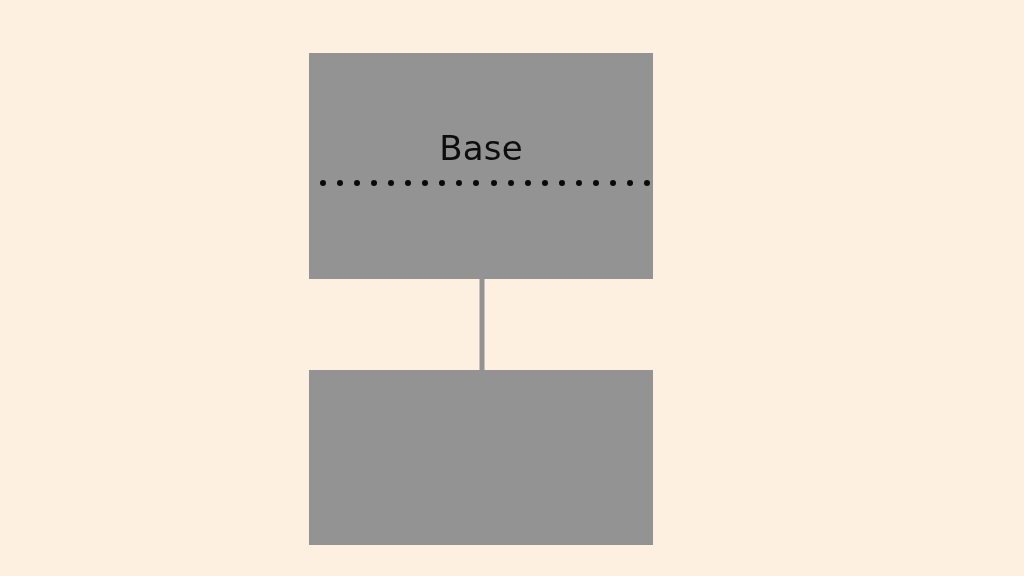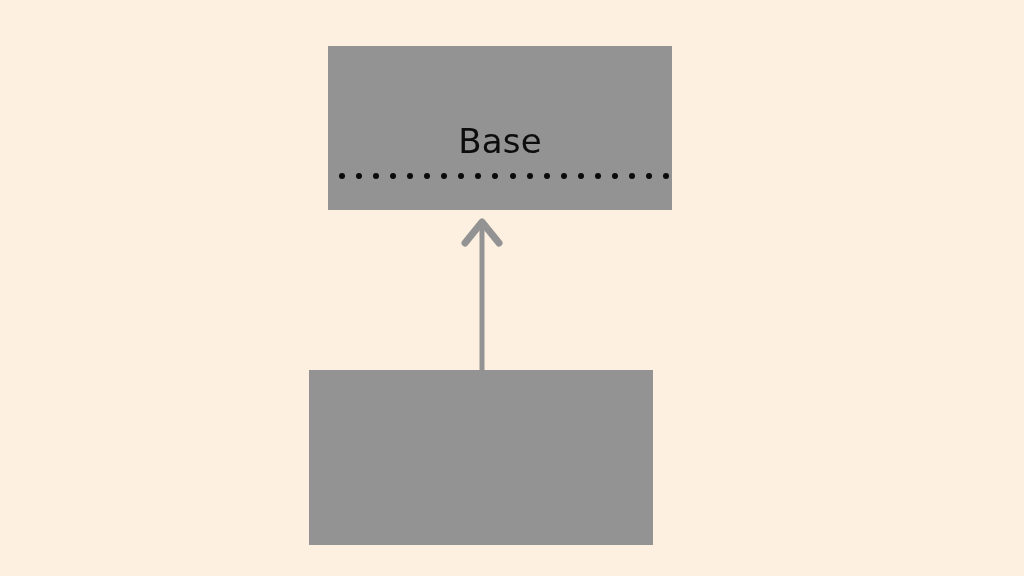--- a/index.html
+++ b/index.html
@@ -54,24 +54,23 @@
     position: absolute;
     top: 0;
     width: 6px;
     height: 6px;
     border-radius: 50%;
     background: #0a0a0a;
   }
   
   #node-base {
     left: 309px;
-    top: 46px;
+    top: 53px;
     width: 344px;
-    height: 164px;
-    margin-left: 19px;
+    height: 226px;
   }
   #node-base .class-title { top: 76px; }
   #node-base .class-separator { left: 11px; top: 127px; width: 330px; }
   
   #node-derived {
     left: 309px;
     top: 370px;
     width: 344px;
     height: 175px;
   }

